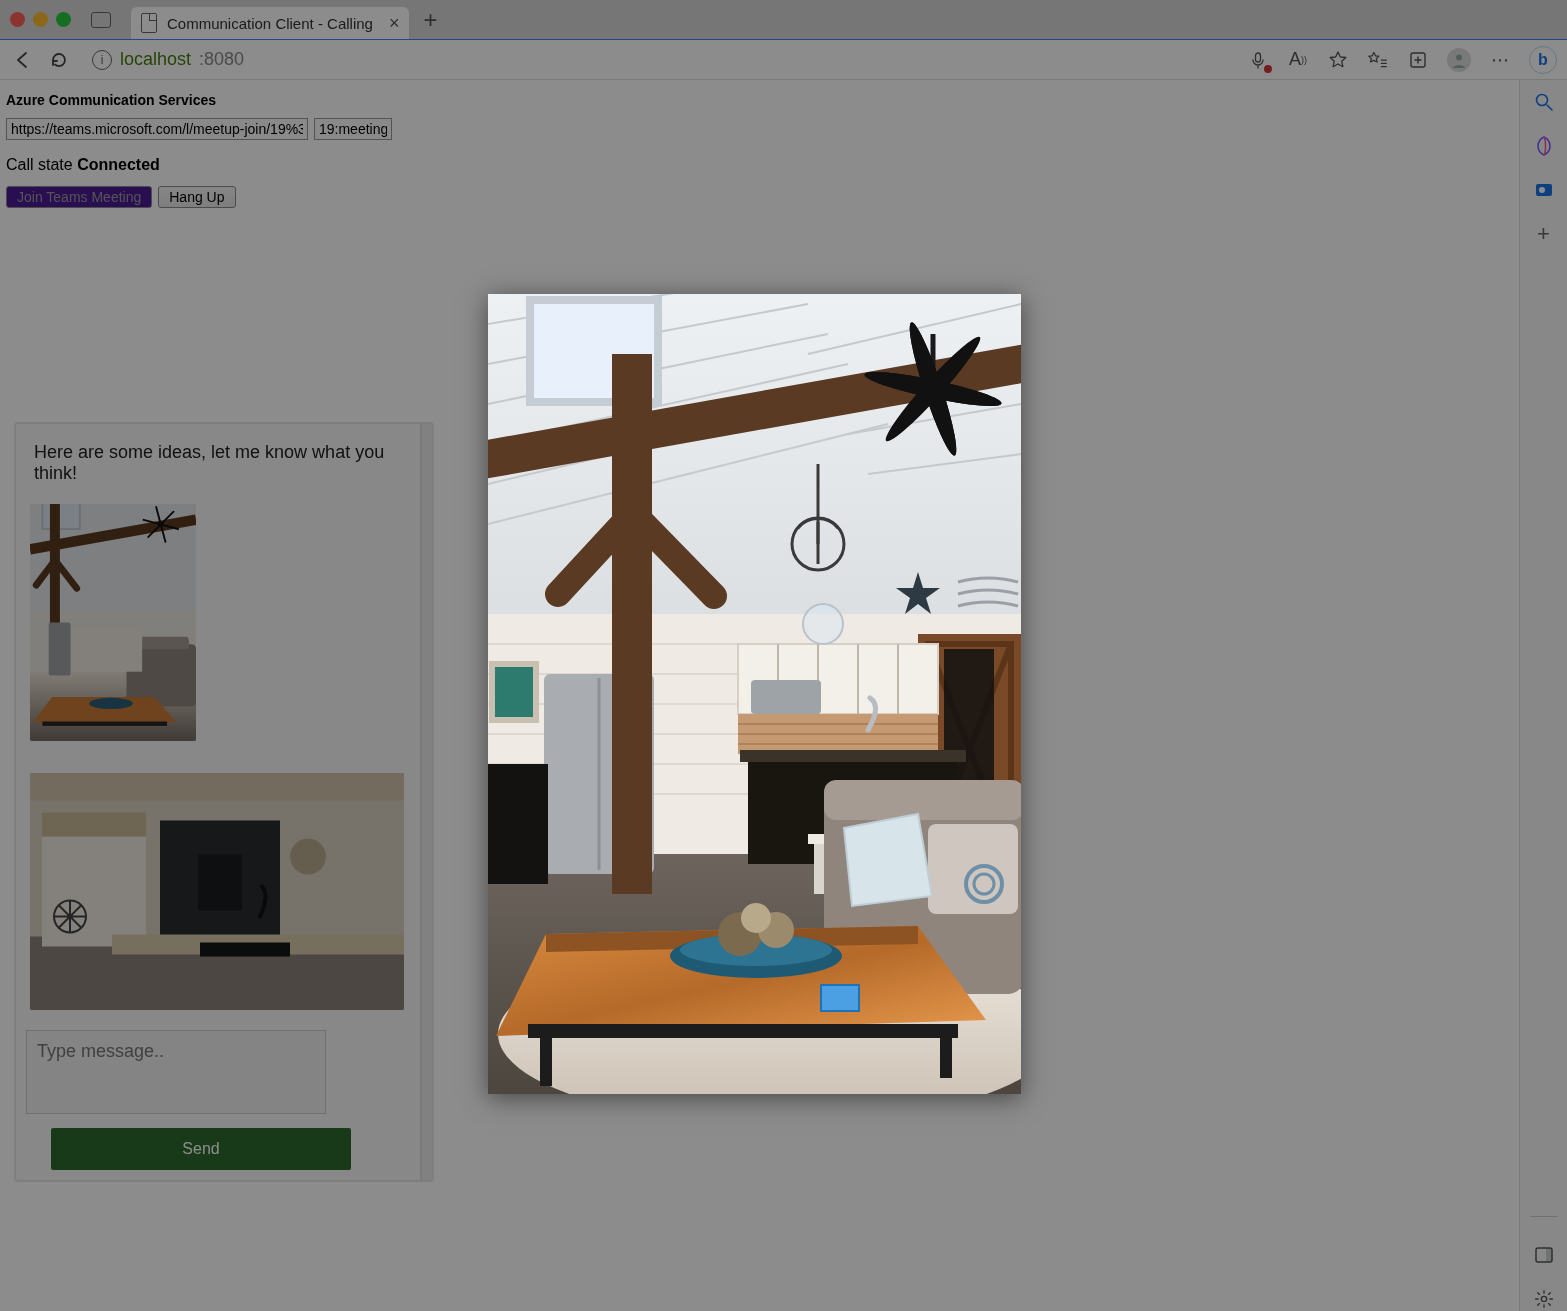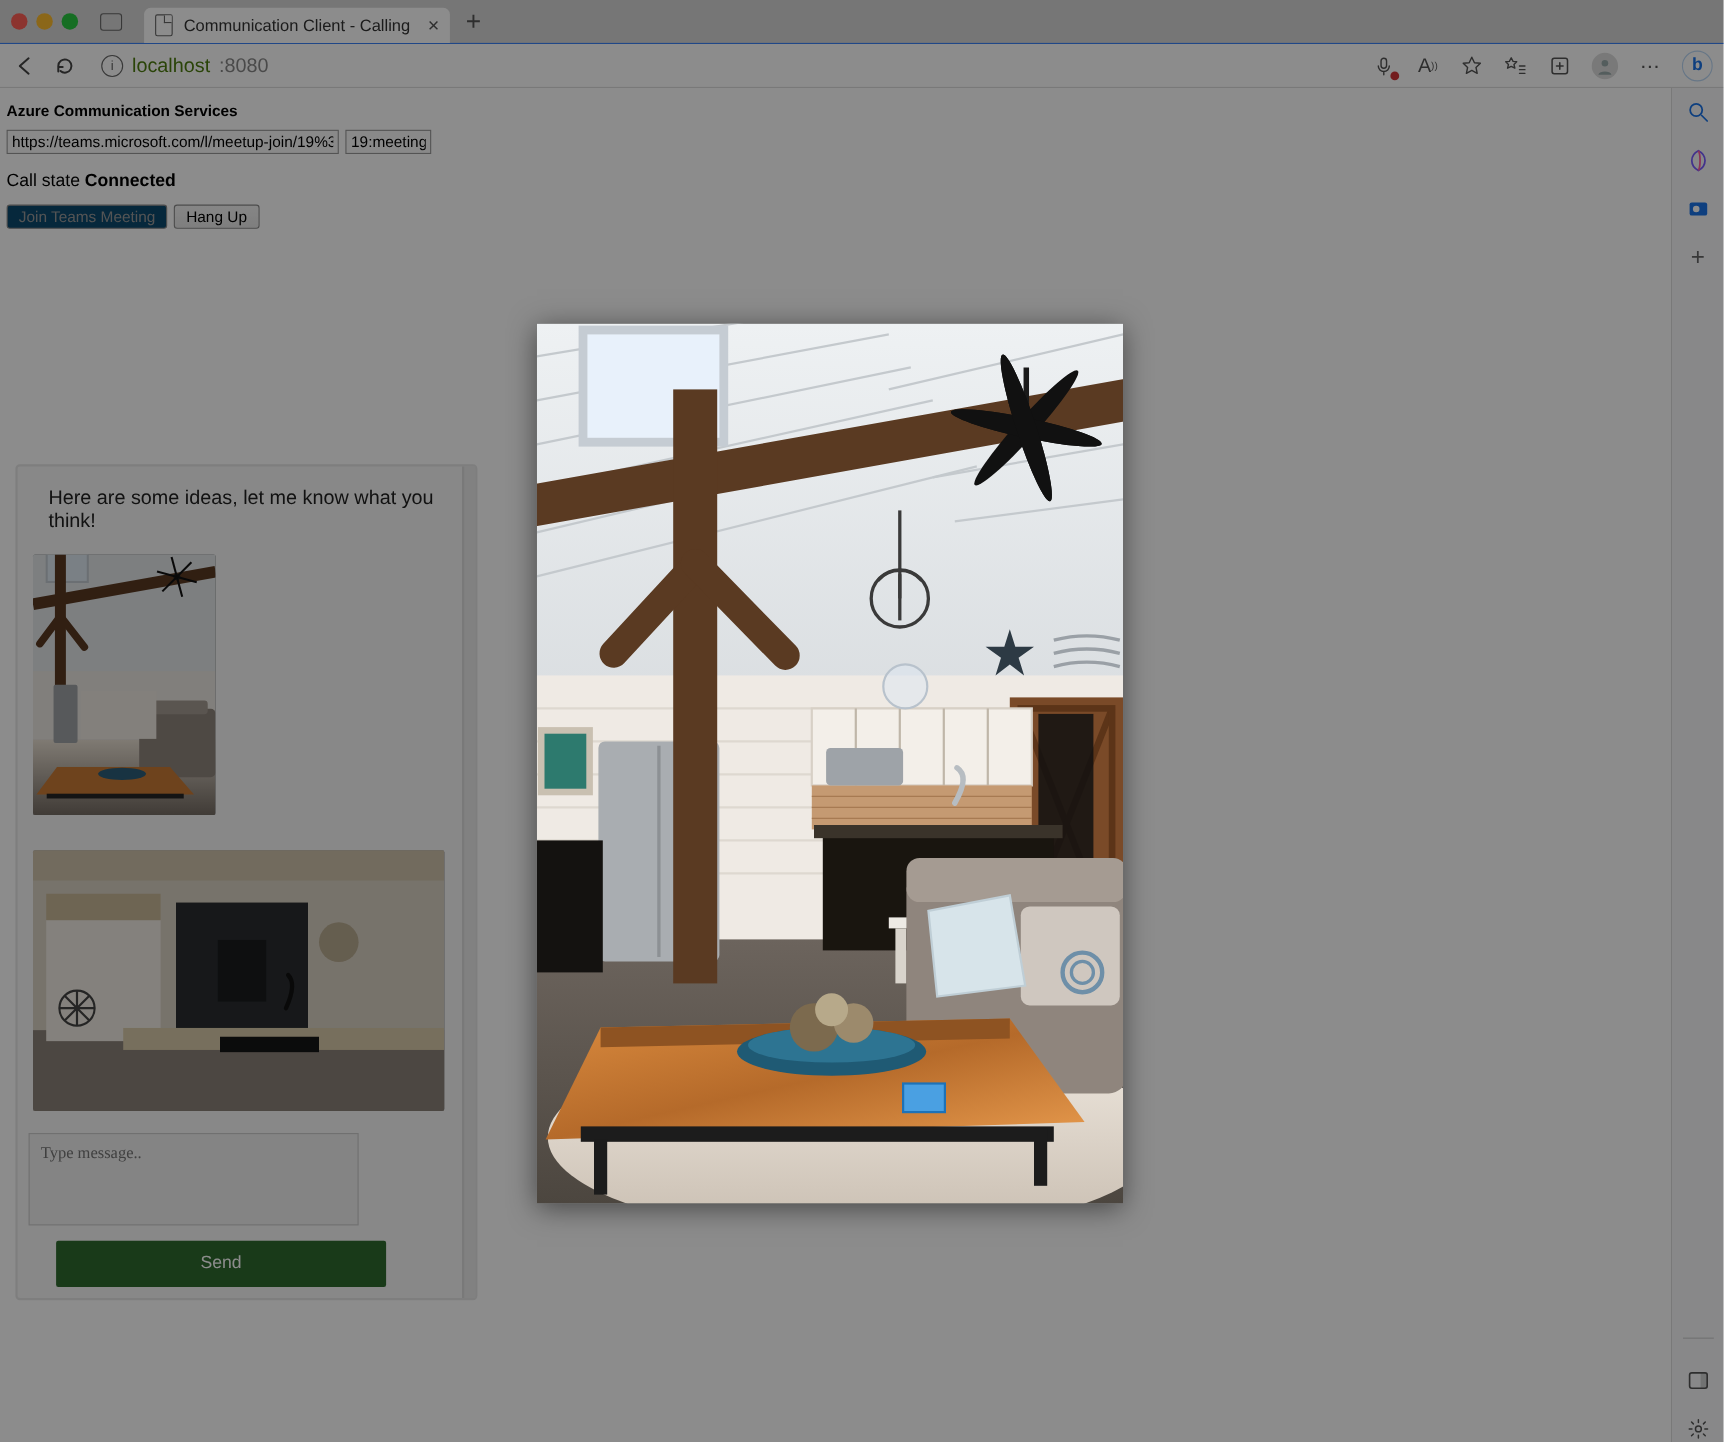--- a/index.html
+++ b/index.html
@@ -63,51 +63,51 @@
   }
   #meeting-url{ width:302px;}
   #thread-id{ width:78px;}
   .call-state-line { font-size:16px; margin:4px 0 12px 0;}
   .call-state-line .label{font-weight:normal;}
   .call-state-line .state{font-weight:bold;}
   .btns-row button{
     font-size:14px; padding:2px 10px; border:1px solid #8a8a8a;
     background:linear-gradient(#f4f4f4,#e6e6e6); border-radius:3px;
   }
-  .btns-row button:disabled{ color:#9a9a9a; background:#0c4a6e;}
+  .btns-row button:disabled{ color:#9a9a9a; background:#4c1d95;}
   .btns-row { display:flex; gap:6px; }
 
   
   .chat-panel{
     position:absolute; top:342px; left:14px; width:420px; height:760px;
     border:2px solid #e6e6e6; background:#f7f7f7; border-radius:4px;
     display:flex; flex-direction:column; padding:10px;
   }
   .bubble-in{
     align-self:flex-end; background:#eac7a5; padding:10px 16px; font-size:18px;
     border-radius:2px; margin:4px 4px 10px 0; color:#222;
   }
-  .msg-out-text{ font-size:18px; color:#222; margin:8px 4px 16px 18px;}
+  .msg-out-text{ font-size:18px; color:#222; margin:8px 4px 16px 8px;}
   .thumb1{
     width:166px; height:250px; margin:4px; background:#888; border-radius:2px;
     position:relative; overflow:hidden;
   }
   .thumb2{
     width:374px; height:250px; margin:28px 4px 4px 4px; background:#888; border-radius:2px;
     position:relative; overflow:hidden;
   }
   .scroll-edge{
     position:absolute; right:0; top:0; bottom:0; width:12px;
     border-left:2px solid #dcdcdc; background:#ececec;
   }
   .compose{
     margin-top:auto; display:flex; flex-direction:column; gap:14px; padding-top:16px;
   }
   .compose textarea{
-    width:300px; height:84px; resize:none; font-family:Liberation Serif, serif; font-size:15px;
+    width:300px; height:84px; resize:none; font-family:Liberation Sans, sans-serif; font-size:18px;
     padding:10px; border:1px solid #ccc; background:#f0f0f0; color:#555;
   }
   .send-btn{
     width:300px; height:42px; background:#2e6b2e; color:#fff; border:none;
     font-size:16px; border-radius:2px;margin-left:25px;
   }
 
   
   .edge-sidebar{
     width:48px; background:#f7f8fa; border-left:1px solid #ddd;

